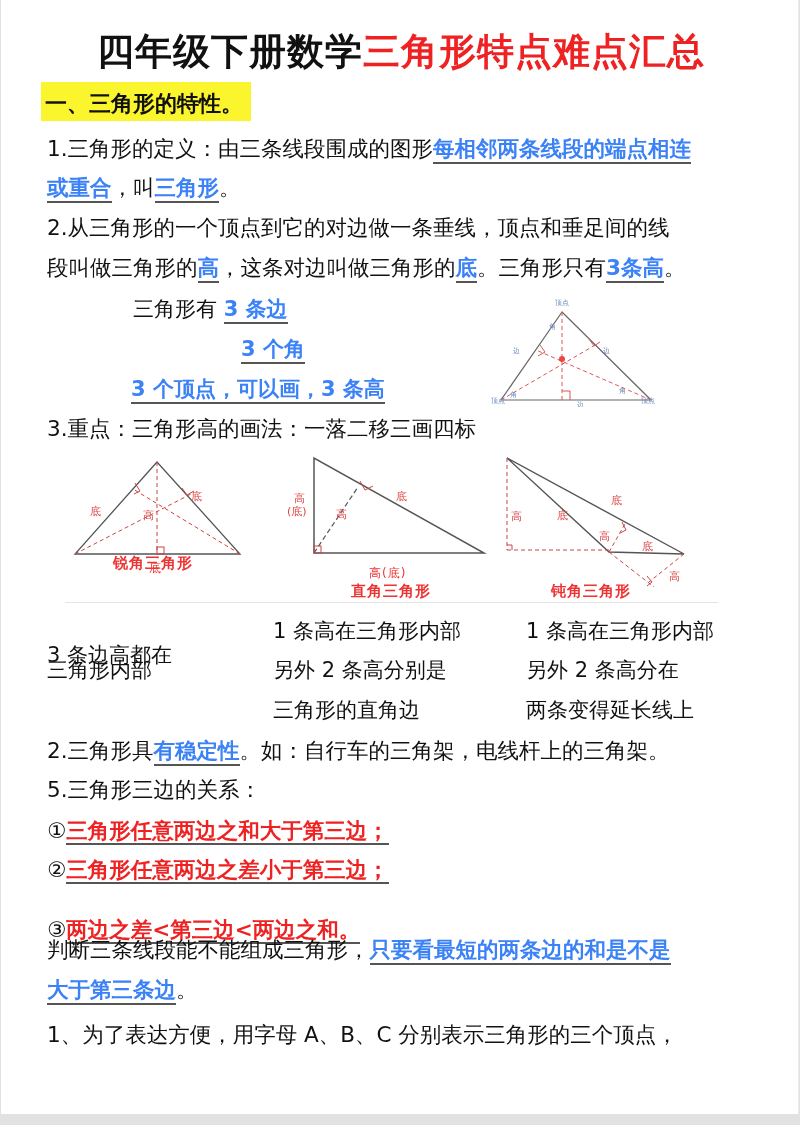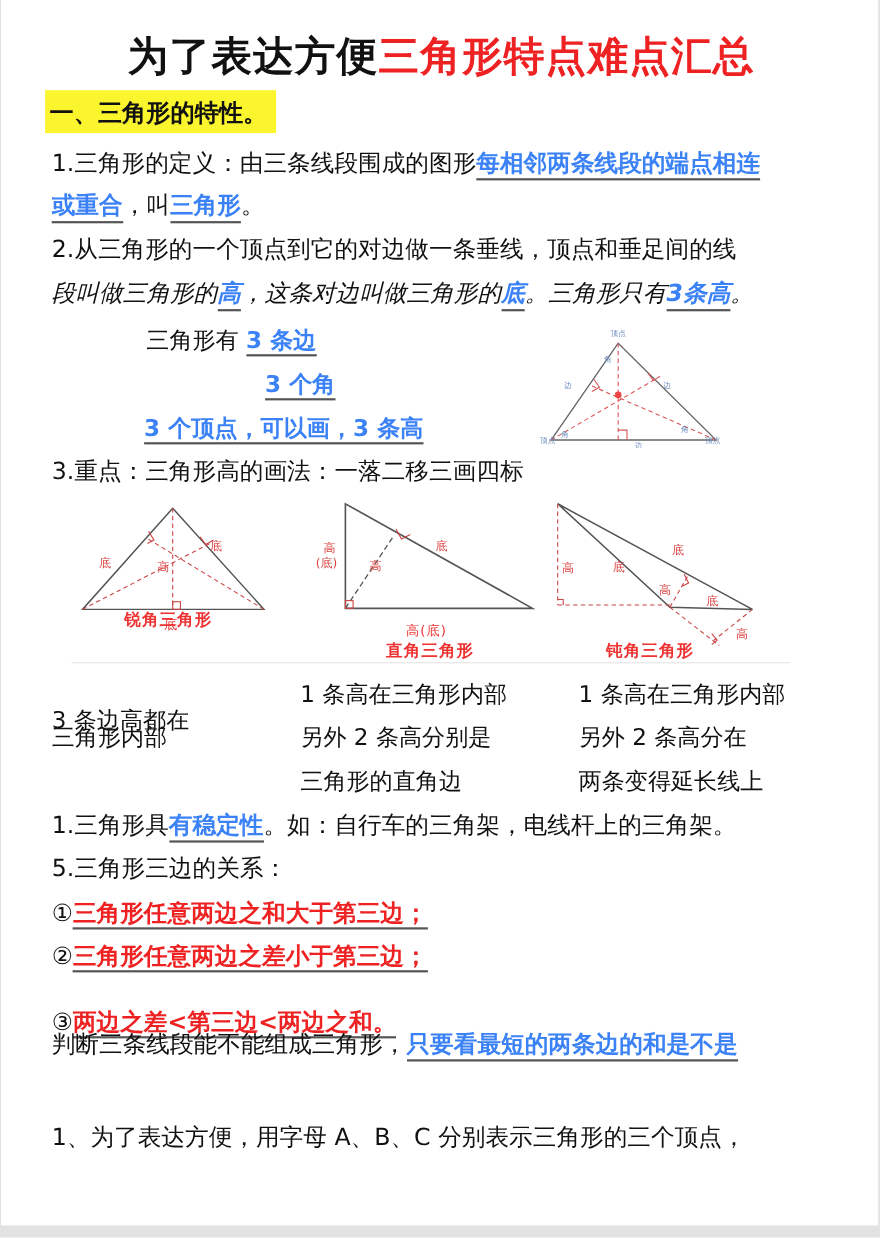--- a/index.html
+++ b/index.html
@@ -40,34 +40,34 @@
   .divider { position: absolute; left: 64px; top: 602px; width: 653px; height: 1px; background: #e4e4e4; }
   .col-text { position: absolute; font-size: 21px; line-height: 30px; white-space: nowrap; }
   svg text { font-family: "DejaVu Sans", sans-serif; }
 </style>
 </head>
 <body>
 
 <div class="page">
 
   <div class="title">
-    <span class="black">为了表达方便</span><span class="red">三角形特点难点汇总</span>
+    <span class="black">四年级下册数学</span><span class="red">三角形特点难点汇总</span>
   </div>
 
   <div class="section-head">一、三角形的特性。</div>
 
   <div class="line" style="top:134px;">
     <span>1.三角形的定义：由三条线段围成的图形</span><span class="em">每相邻两条线段的端点相连</span>
   </div>
   <div class="line" style="top:173px;">
     <span class="em">或重合</span><span>，叫</span><span class="em">三角形</span><span>。</span>
   </div>
 
   <div class="line" style="top:213px;">2.从三角形的一个顶点到它的对边做一条垂线，顶点和垂足间的线</div>
-  <div class="line" style="top:253px;font-style:italic;">
+  <div class="line" style="top:253px;">
     <span>段叫做三角形的</span><span class="em">高</span><span>，这条对边叫做三角形的</span><span class="em">底</span><span>。三角形只有</span><span class="em">3条高</span><span>。</span>
   </div>
 
   <div class="sub-item" style="left:132px; top:294px;">
     <span>三角形有 </span><span class="em">3 条边</span>
   </div>
   <div class="sub-item" style="left:240px; top:334px;">
     <span class="em">3 个角</span>
   </div>
   <div class="sub-item" style="left:130px; top:374px;">
@@ -175,31 +175,34 @@
 
   <div class="col-text" style="left:272px; top:616px;">1 条高在三角形内部</div>
   <div class="col-text" style="left:272px; top:655px;">另外 2 条高分别是</div>
   <div class="col-text" style="left:272px; top:695px;">三角形的直角边</div>
 
   <div class="col-text" style="left:525px; top:616px;">1 条高在三角形内部</div>
   <div class="col-text" style="left:525px; top:655px;">另外 2 条高分在</div>
   <div class="col-text" style="left:525px; top:695px;"> 两条变得延长线上</div>
 
   <div class="line" style="top:736px;">
-    <span>1.三角形具</span><span class="em">有稳定性</span><span>。如：自行车的三角架，电线杆上的三角架。</span>
+    <span>2.三角形具</span><span class="em">有稳定性</span><span>。如：自行车的三角架，电线杆上的三角架。</span>
   </div>
 
   <div class="line" style="top:775px;">5.三角形三边的关系：</div>
   <div class="line" style="top:816px;">
     <span>①</span><span class="em-thin">三角形任意两边之和大于第三边；</span>
   </div>
   <div class="line" style="top:855px;">
     <span>②</span><span class="em-thin">三角形任意两边之差小于第三边；</span>
   </div>
   <div class="line" style="top:915px;text-align:center;">
     <span>③</span><span class="em-thin">两边之差&lt;第三边&lt;两边之和。</span>
   </div>
   <div class="line" style="top:935px;">
     <span>判断三条线段能不能组成三角形，</span><span class="em">只要看最短的两条边的和是不是</span>
   </div>
+  <div class="line" style="top:975px;">
+    <span class="em">大于第三条边</span><span>。</span>
+  </div>
 
   <div class="line" style="top:1020px;">1、为了表达方便，用字母 A、B、C 分别表示三角形的三个顶点，</div>
 </div>
 
 </body></html>

